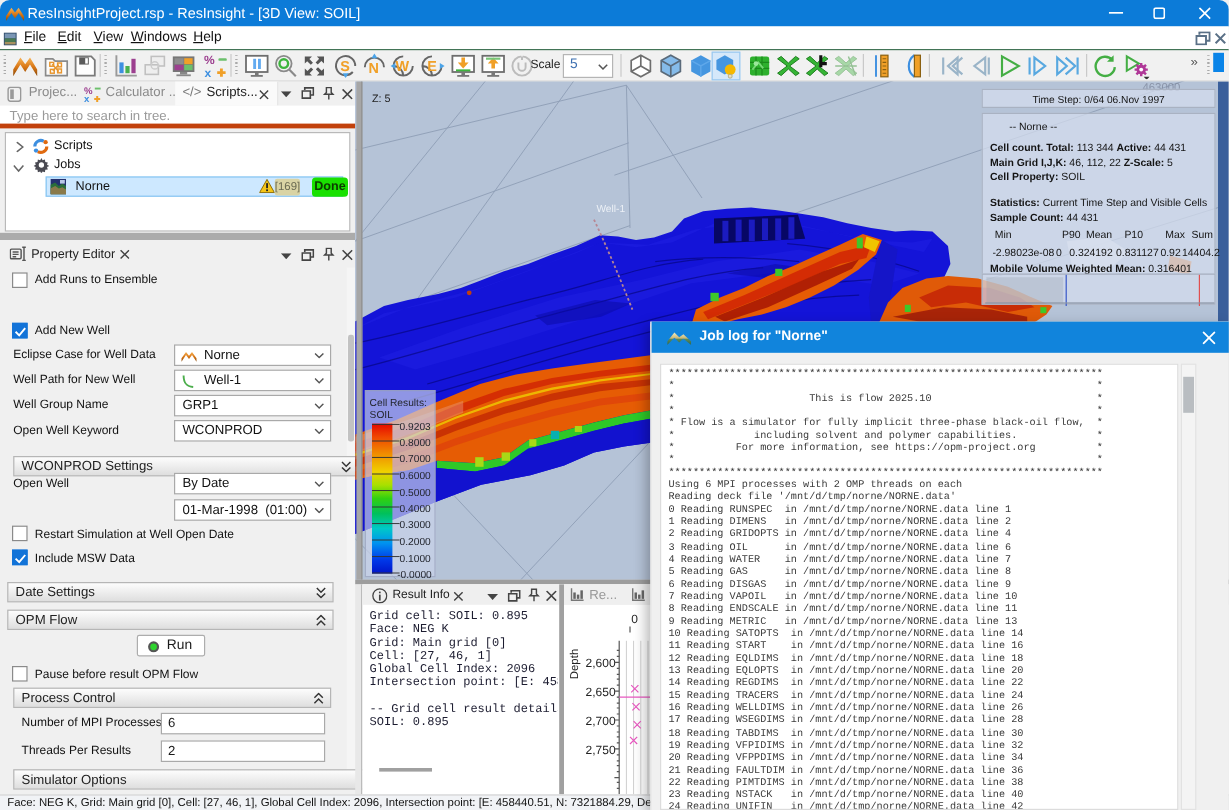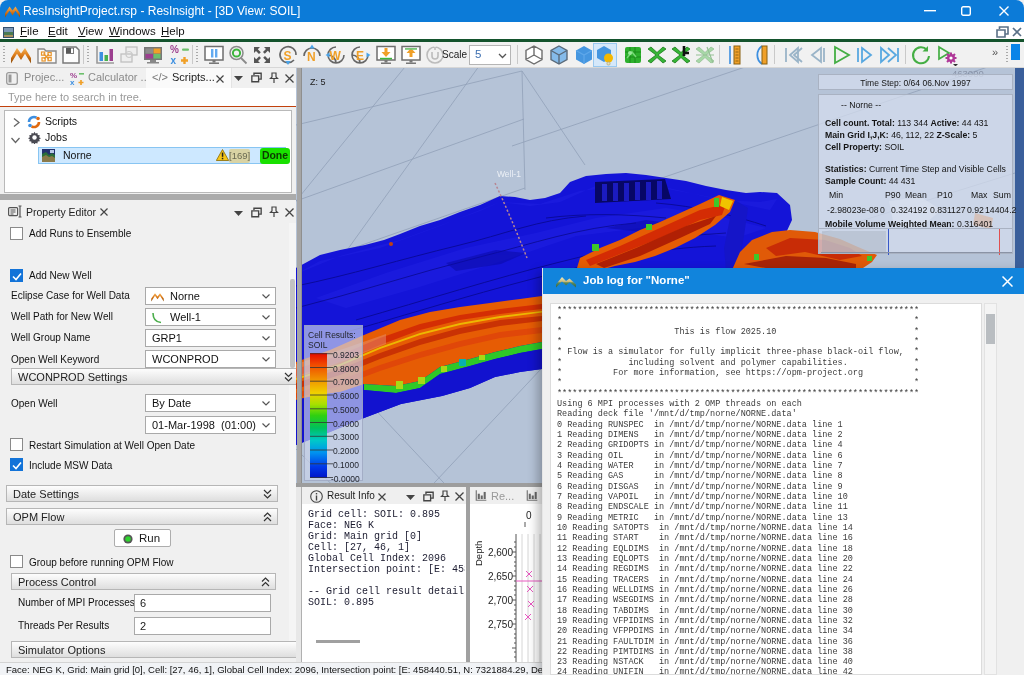--- a/index.html
+++ b/index.html
@@ -2,31 +2,31 @@
 <html><head><meta charset="utf-8">
 <style>
 *{margin:0;padding:0;box-sizing:border-box;font-family:"Liberation Sans",sans-serif}
 html,body{width:1024px;height:675px;overflow:hidden}
 body{position:relative;background:#f0f0f0;font-size:11px;color:#1a1a1a}
 .abs{position:absolute}
 .mono,.mono span{font-family:"Liberation Mono",monospace}
 
 #title{left:0;top:0;width:1024px;height:22px;background:#0c7bd8;border-radius:8px 8px 0 0;color:#fff}
 #title .t{position:absolute;left:23px;top:4px;font-size:12px}
-#menu{left:0;top:22px;width:1024px;height:20px;background:#fff;border-bottom:3px solid #14532d}
+#menu{left:0;top:22px;width:1024px;height:20px;background:#fff;border-bottom:1px solid #14532d}
 .mi{position:absolute;top:3px;font-size:11.5px;color:#111}
 .mi u{text-decoration:underline}
 #tbar{left:0;top:42px;width:1024px;height:26px;background:#f1f1f1;border-bottom:1px solid #d7d7d7}
 .ti{position:absolute;top:2px;width:22px;height:22px}
 .tsep{position:absolute;top:3px;width:1px;height:19px;background:#c9c9c9}
 .tdots{position:absolute;top:4px;width:2px;height:17px;background-image:repeating-linear-gradient(#aaa 0 1px,transparent 1px 3px)}
 
 #ldock{left:0;top:68px;width:296px;height:594px;background:#f0f0f0}
 .tab{position:absolute;top:0;height:20px;font-size:11px;color:#8a8a8a}
-#search{position:absolute;left:0;top:20px;width:316px;height:19px;background:#fff;border-bottom:1px solid #c2410c;color:#9a9a9a;font-size:11px;padding:3px 0 0 8px}
+#search{position:absolute;left:0;top:20px;width:316px;height:19px;background:#fff;border-bottom:4px solid #c2410c;color:#9a9a9a;font-size:11px;padding:3px 0 0 8px}
 #tree{position:absolute;left:4px;top:42px;width:288px;height:83px;background:#fff;border:1px solid #b9b9b9}
 .trow{position:absolute;font-size:10.5px;color:#111}
 
 .hdr{position:absolute;height:17px;background:linear-gradient(#fdfdfd,#ececec 55%,#dedede);border:1px solid #b6b6b6;font-size:11px;color:#222;padding:2px 0 0 6px}
 .chev{position:absolute;right:5px;top:3px;width:9px;height:10px}
 .cb{position:absolute;width:13px;height:13px;background:#fff;border:1px solid #8a8a8a}
 .cbon{position:absolute;width:13px;height:13px;background:#1273d8;border:1px solid #1273d8}
 .cbon svg{position:absolute;left:1px;top:2px}
 .lbl{position:absolute;font-size:10px;color:#111}
 .combo{position:absolute;left:145px;width:131px;height:18px;background:#fff;border:1px solid #a9a9a9;font-size:11px;color:#111;padding:2px 0 0 6px;white-space:nowrap}
@@ -420,21 +420,21 @@
         <path d="M0.5 0.5 L4 4 L7.5 0.5" stroke="#555" stroke-width="1.2" fill="none"></path>
       </svg></div>
 <span class="lbl" style="left:11px;top:264px">Well Group Name</span>
 <div class="combo" style="top:261px">GRP1<svg class="ar" viewBox="0 0 8 5">
         <path d="M0.5 0.5 L4 4 L7.5 0.5" stroke="#555" stroke-width="1.2" fill="none"></path>
       </svg></div>
 <span class="lbl" style="left:11px;top:286px">Open Well Keyword</span>
 <div class="combo" style="top:282px">WCONPROD<svg class="ar" viewBox="0 0 8 5">
         <path d="M0.5 0.5 L4 4 L7.5 0.5" stroke="#555" stroke-width="1.2" fill="none"></path>
       </svg></div>
-<div class="hdr" style="left:11px;top:300px;width:288px">WCONPROD Settings<svg class="chev" viewBox="0 0 9 10">
+<div class="hdr" style="left:11px;top:312px;width:288px">WCONPROD Settings<svg class="chev" viewBox="0 0 9 10">
         <path d="M1 1 L4.5 4.5 L8 1 M1 5.5 L4.5 9 L8 5.5" stroke="#333" stroke-width="1.2" fill="none"></path>
       </svg></div>
 <span class="lbl" style="left:11px;top:330px">Open Well</span>
 <div class="combo" style="top:326px">By Date<svg class="ar" viewBox="0 0 8 5">
         <path d="M0.5 0.5 L4 4 L7.5 0.5" stroke="#555" stroke-width="1.2" fill="none"></path>
       </svg></div>
 <div class="combo" style="top:348px">01-Mar-1998&nbsp; (01:00)<svg class="ar" viewBox="0 0 8 5">
         <path d="M0.5 0.5 L4 4 L7.5 0.5" stroke="#555" stroke-width="1.2" fill="none"></path>
       </svg></div>
 <div class="cb" style="left:10px;top:370px"></div>
@@ -452,21 +452,21 @@
         <path d="M1 1 L4.5 4.5 L8 1 M1 5.5 L4.5 9 L8 5.5" stroke="#333" stroke-width="1.2" fill="none"></path>
       </svg></div>
 <div class="abs" style="left:114px;top:461px;width:57px;height:18px;background:#fff;border:1px solid #adadad;border-radius:2px">
       <svg class="abs" style="left:8px;top:4px" width="10" height="10">
         <circle cx="5" cy="5" r="4.6" fill="#555"></circle>
         <circle cx="5" cy="5" r="2.8" fill="#2fd42f"></circle>
       </svg>
       <span class="abs" style="left:24px;top:2px;font-size:11.5px">Run</span>
     </div>
 <div class="cb" style="left:10px;top:487px"></div>
-    <span class="lbl" style="left:29px;top:489px">Group before running OPM Flow</span>
+    <span class="lbl" style="left:29px;top:489px">Pause before result OPM Flow</span>
 <div class="hdr" style="left:11px;top:505px;width:265px">Process Control<svg class="chev" viewBox="0 0 9 10">
         <path d="M1 4.5 L4.5 1 L8 4.5 M1 9 L4.5 5.5 L8 9" stroke="#333" stroke-width="1.2" fill="none"></path>
       </svg></div>
 <span class="lbl" style="left:18px;top:529px">Number of MPI Processes</span>
 <div class="field" style="top:526px">6</div>
 <span class="lbl" style="left:18px;top:552px">Threads Per Results</span>
 <div class="field" style="top:549px">2</div>
 <div class="hdr" style="left:11px;top:573px;width:311px">Simulator Options<svg class="chev" viewBox="0 0 9 10">
         <path d="M1 1 L4.5 4.5 L8 1 M1 5.5 L4.5 9 L8 5.5" stroke="#333" stroke-width="1.2" fill="none"></path>
       </svg></div>

